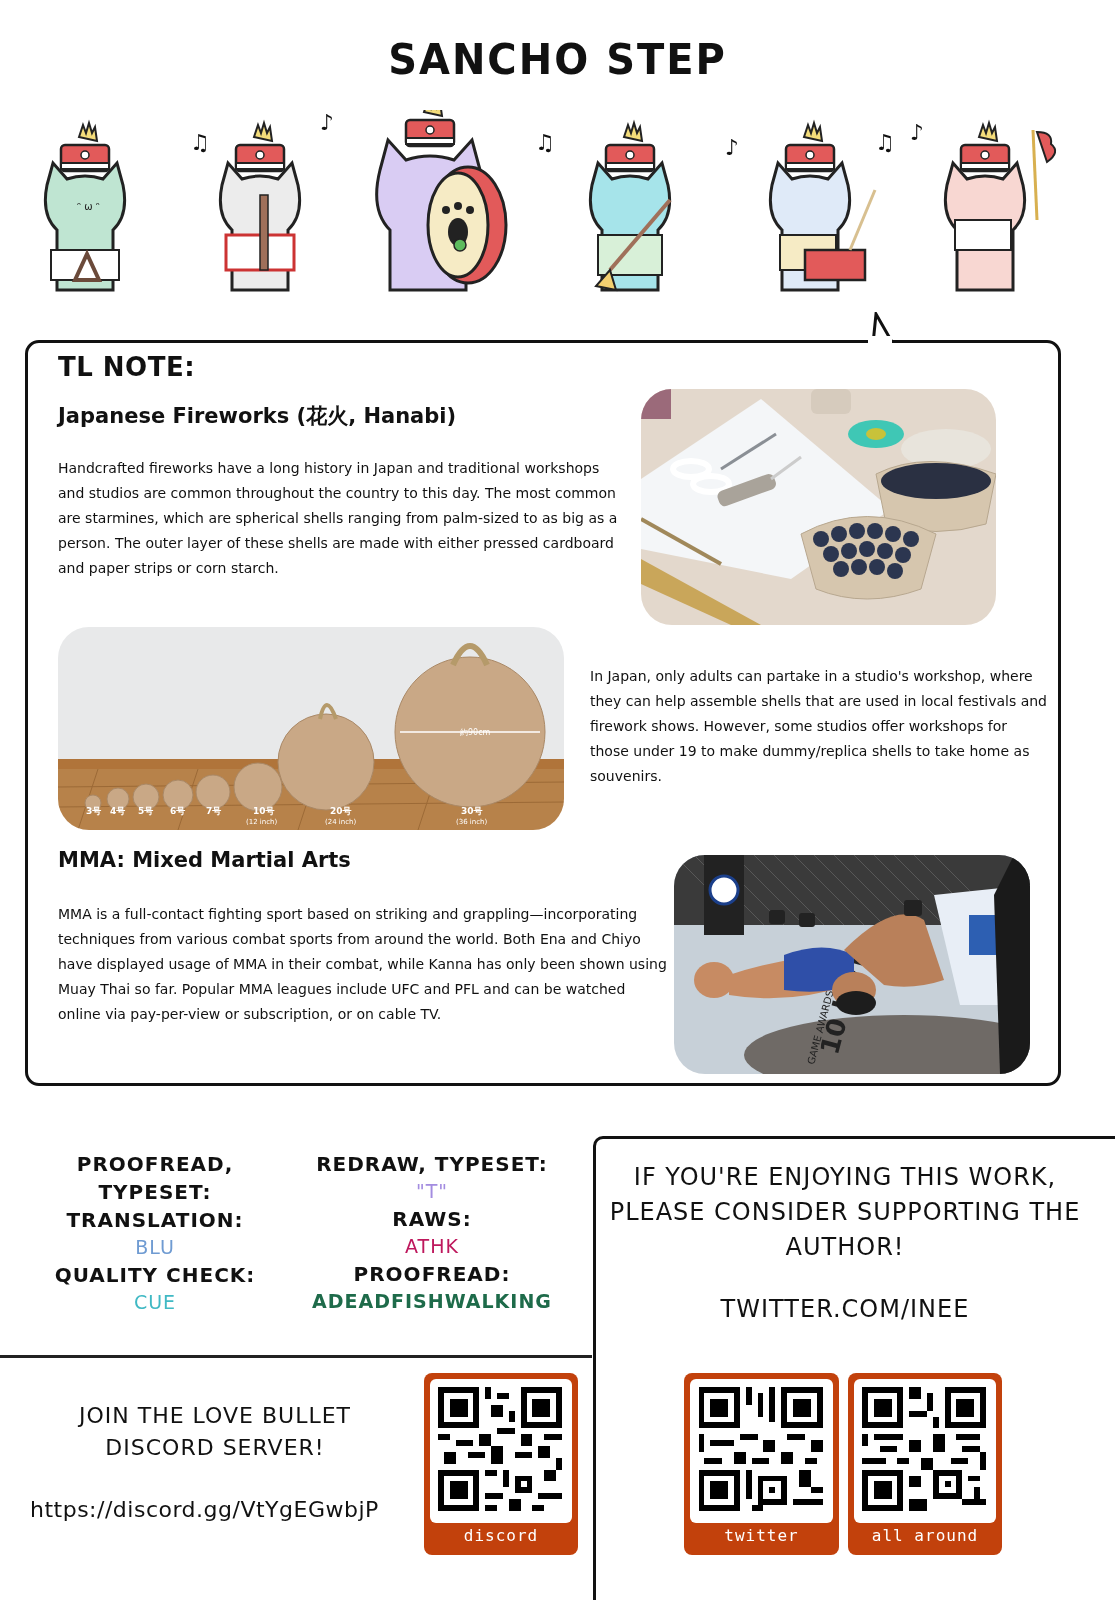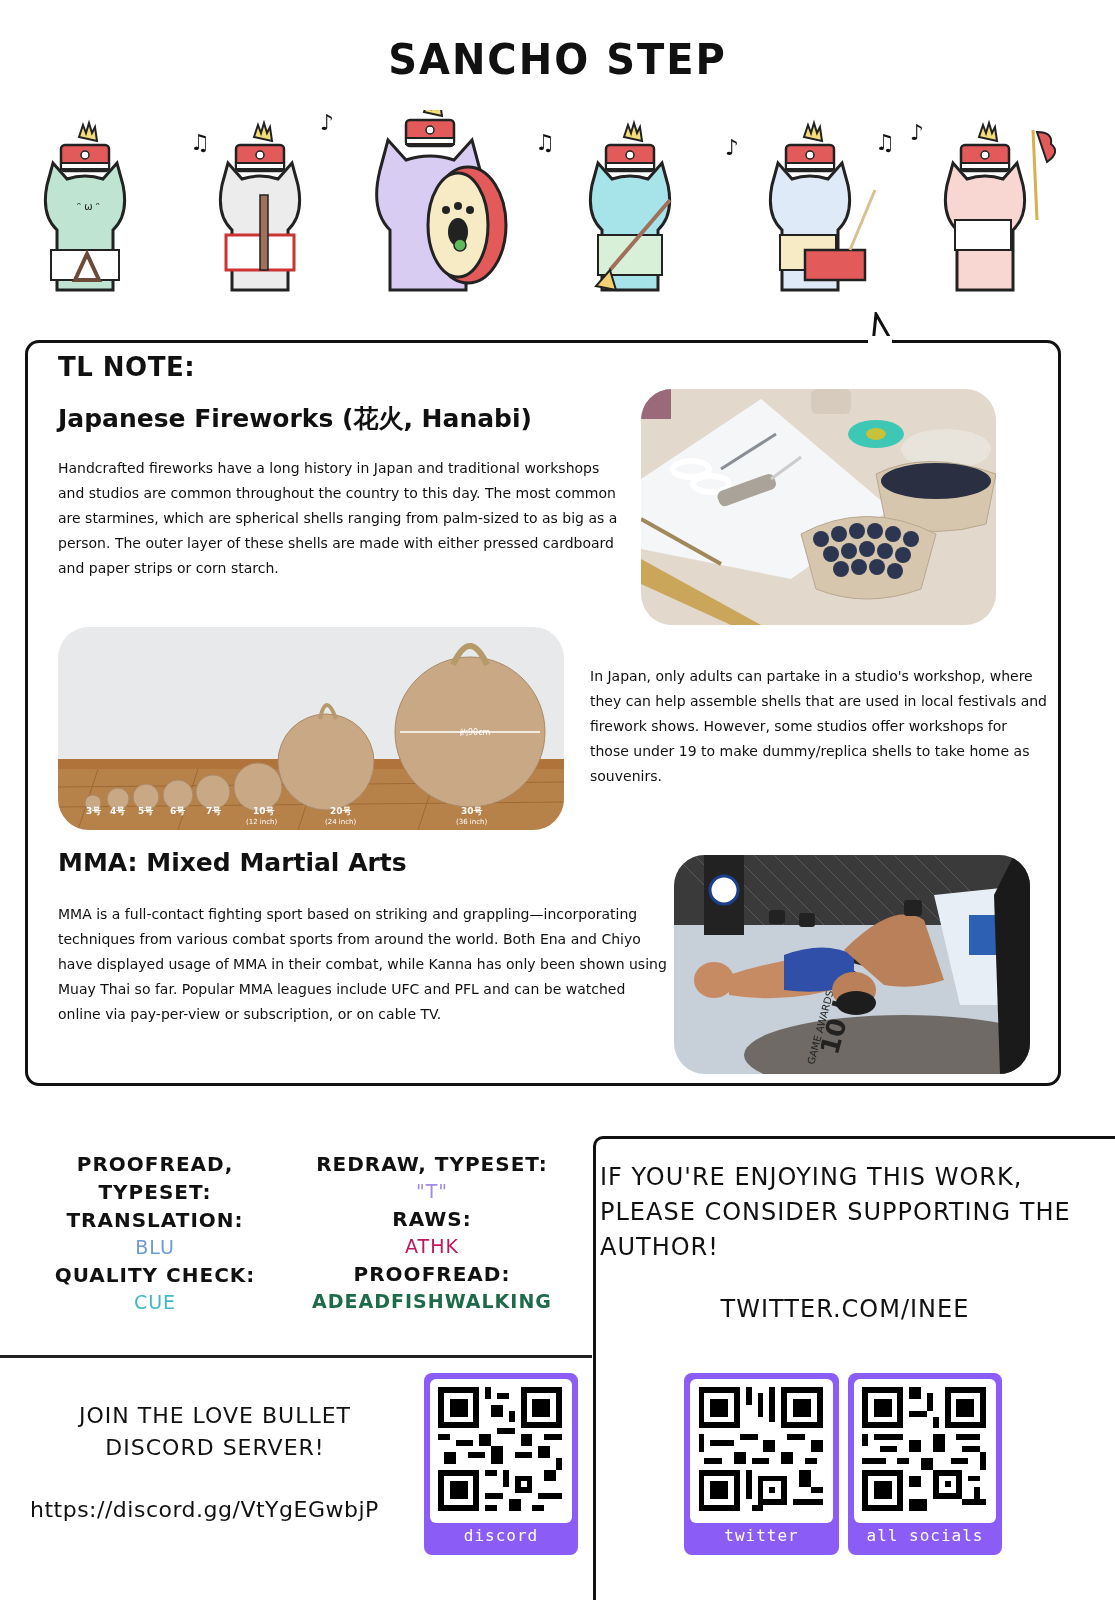--- a/index.html
+++ b/index.html
@@ -20,53 +20,53 @@
   .cats { left: 40px; top: 110px; width: 1040px; height: 200px; }
   .note { position: absolute; font-size: 22px; font-family: "DejaVu Sans", sans-serif; }
 
   
   .bubble {
     left: 25px; top: 340px; width: 1036px; height: 746px;
     border: 3px solid #111; border-radius: 14px; box-sizing: border-box; background: #fff;
   }
   .tail { left: 870px; top: 312px; }
   .tl-title { left: 58px; top: 352px; font-weight: bold; font-size: 26px; letter-spacing: 0.5px; }
-  .h-sub { font-weight: bold; font-size: 25px; }
+  .h-sub { font-weight: bold; font-size: 21px; }
   .body-text { font-size: 14px; line-height: 25px; }
 
   .photo { overflow: hidden; border-radius: 31px; }
   .photo svg { display: block; }
 
   
   .credits { left: 20px; top: 1150px; width: 560px; height: 180px; }
   .col { position: absolute; top: 0; text-align: center; }
   .role { font-weight: bold; font-size: 20px; letter-spacing: 1px; line-height: 28px; }
   .name { font-size: 19px; letter-spacing: 1px; line-height: 27px; }
 
   .hline { left: 0; top: 1355px; width: 592px; height: 3px; background: #222; }
   .support-box {
     left: 593px; top: 1136px; width: 540px; height: 480px;
     border-top: 3px solid #111; border-left: 3px solid #111; border-top-left-radius: 10px; box-sizing: border-box;
   }
   .support-text {
-    left: 600px; top: 1160px; width: 490px; 
+    left: 600px; top: 1160px; width: 490px; text-align: center;
     font-size: 24px; line-height: 35px; letter-spacing: 1px;
   }
   .links {
     left: 600px; top: 1292px; width: 490px; text-align: center;
     font-size: 24px; line-height: 35px; letter-spacing: 1px;
   }
   .discord-text {
     left: 60px; top: 1400px; width: 310px; text-align: center;
     font-size: 22px; line-height: 32px; letter-spacing: 1px;
   }
   .discord-url { left: 30px; top: 1497px; font-size: 22px; letter-spacing: 0.5px; }
 
   .qr-card {
-    position: absolute; background: #8b5cf6; border-radius: 8px; box-sizing: border-box;
+    position: absolute; background: #c2410c; border-radius: 8px; box-sizing: border-box;
     padding: 6px 6px 0 6px;
   }
   .qr-card .qr-inner { background: #fff; border-radius: 6px; padding: 8px; }
   .qr-card .qr-label {
     color: #fff; text-align: center; font-family: "DejaVu Sans Mono", monospace;
     font-size: 16px; letter-spacing: 1px; height: 28px; line-height: 26px;
   }
 </style>
 </head>
 <body>
@@ -424,14 +424,14 @@
           <rect x="12" y="14" width="5" height="5"></rect>
           <rect x="13" y="15" width="3" height="3" fill="#fff"></rect>
           <rect x="14" y="16" width="1" height="1"></rect>
           <rect x="18" y="15" width="2" height="1"></rect>
         <rect x="8" y="19" width="3" height="2"></rect>
           <rect x="17" y="19" width="4" height="1"></rect>
           <rect x="19" y="17" width="1" height="2"></rect>
       </g>
     </svg>
   </div>
-  <div class="qr-label">all socials</div>
+  <div class="qr-label">all around</div>
 </div>
 
 </body></html>

